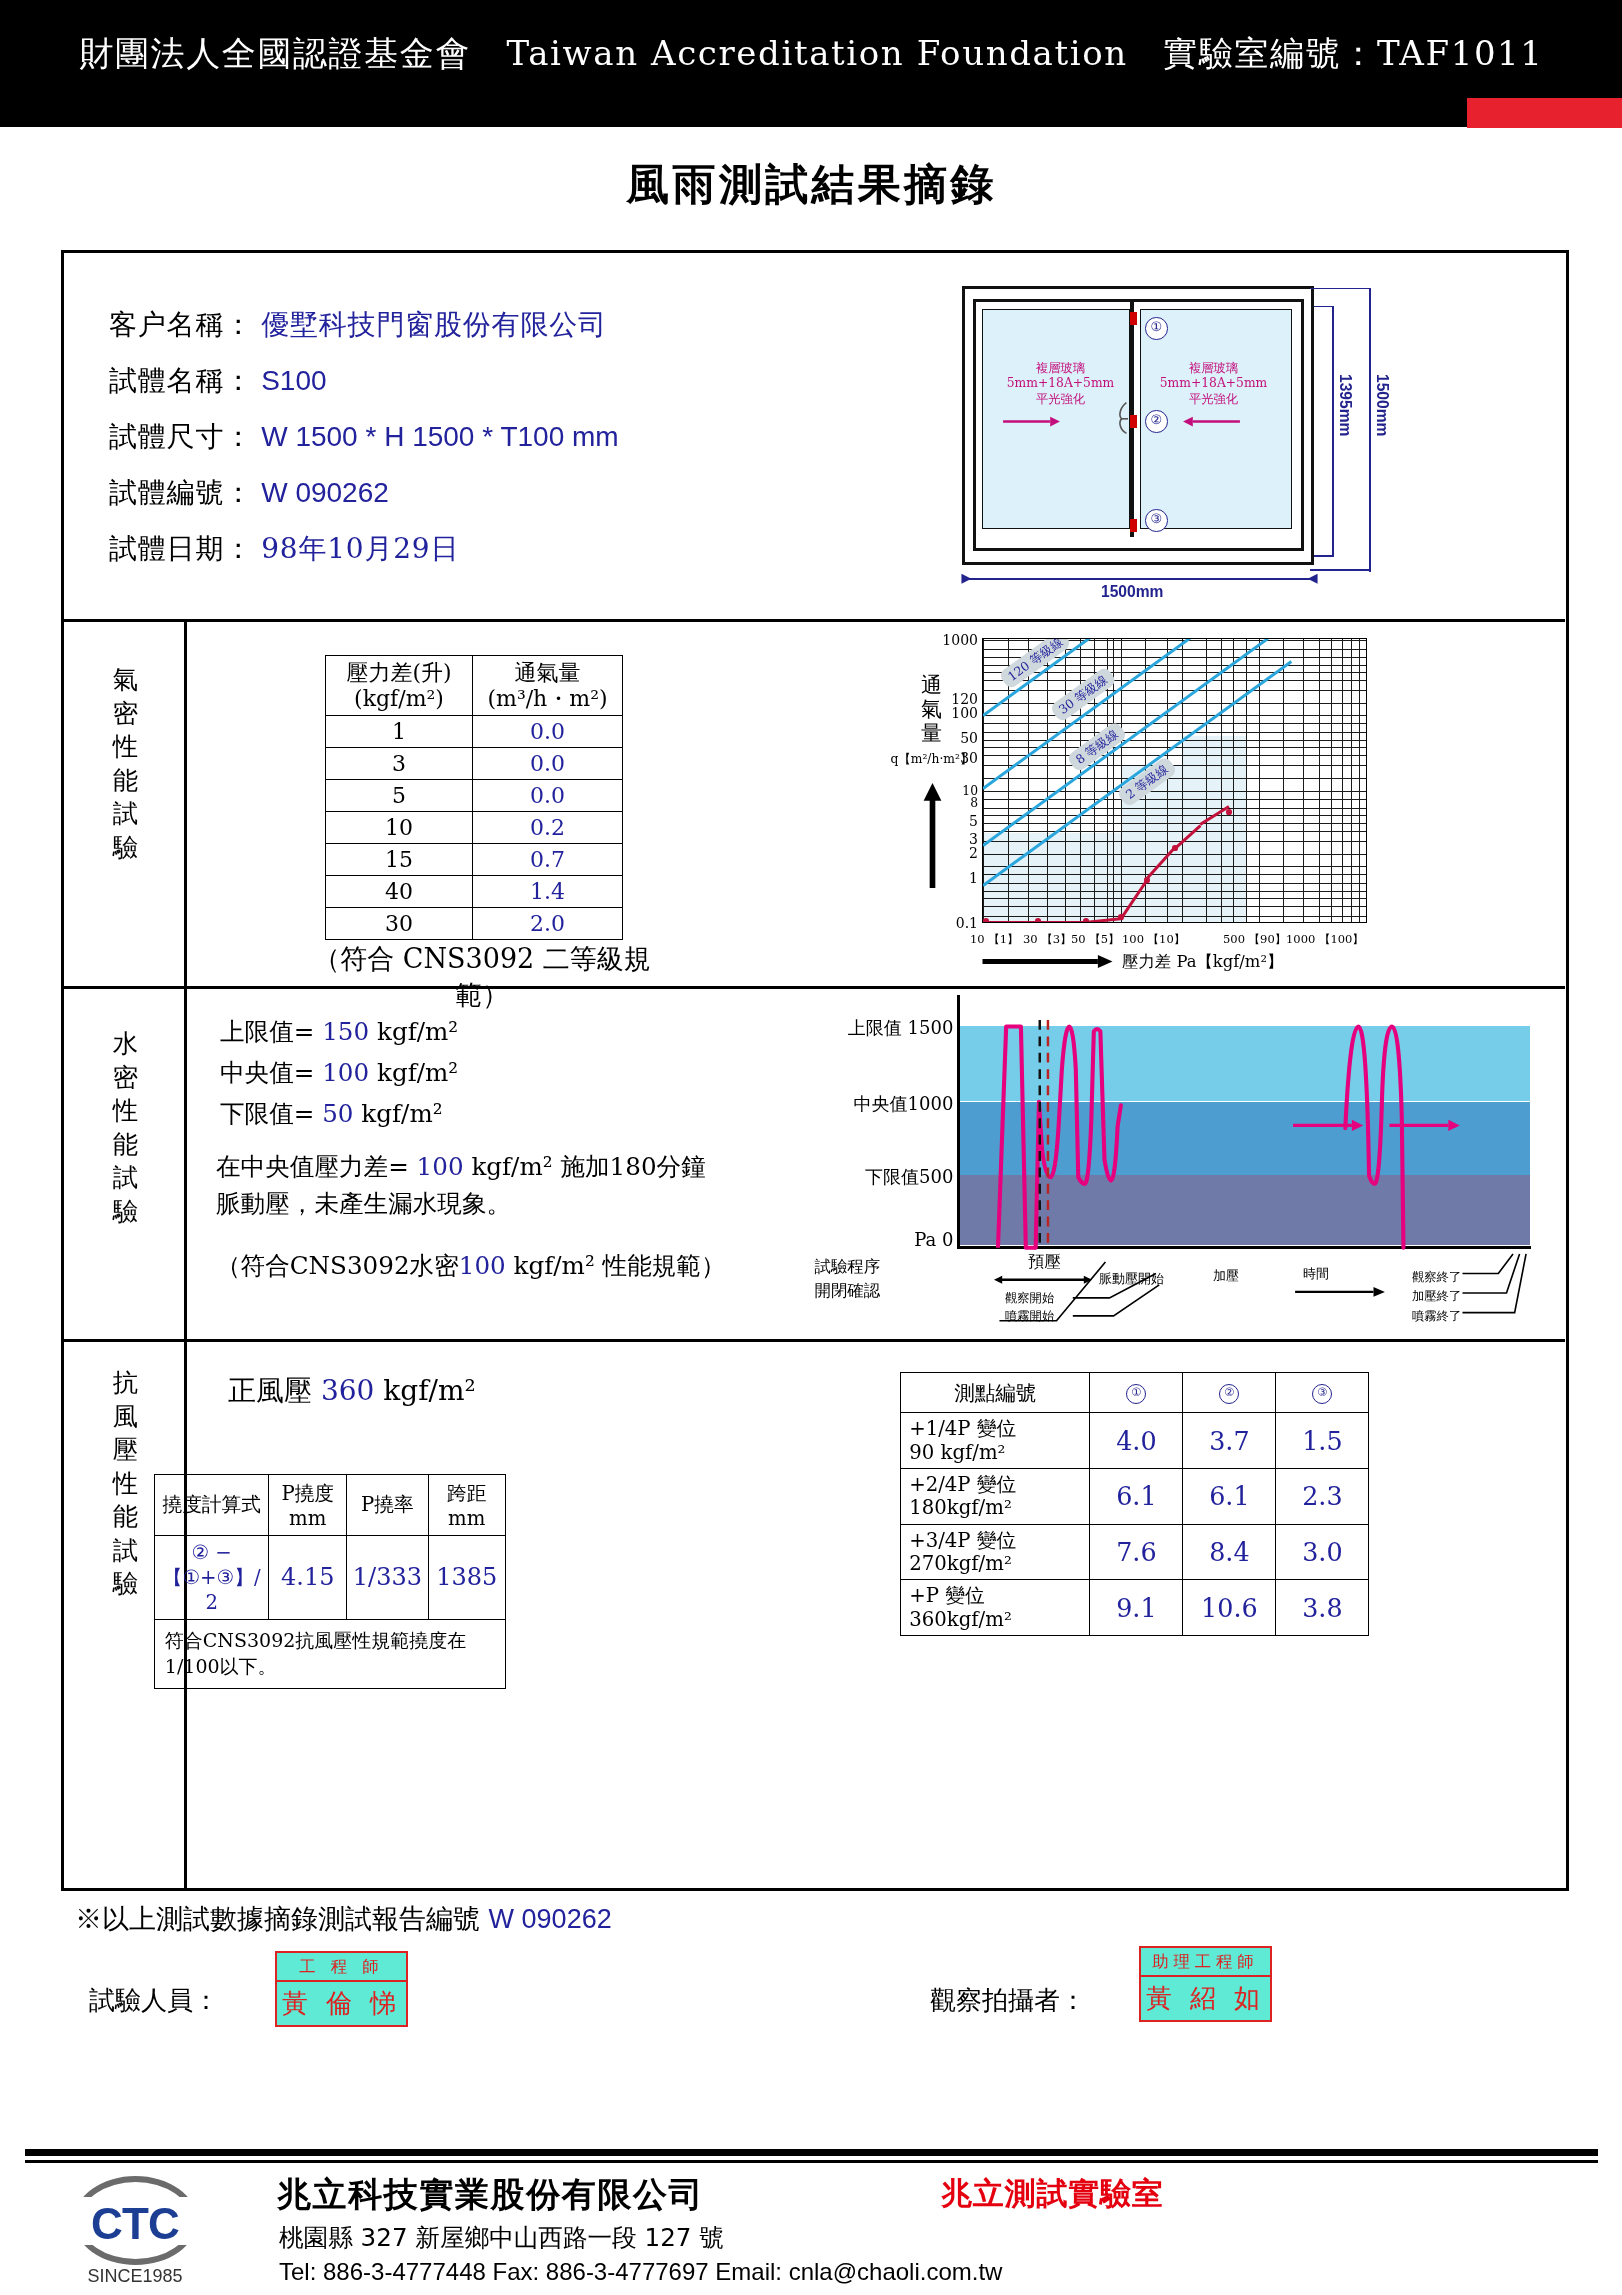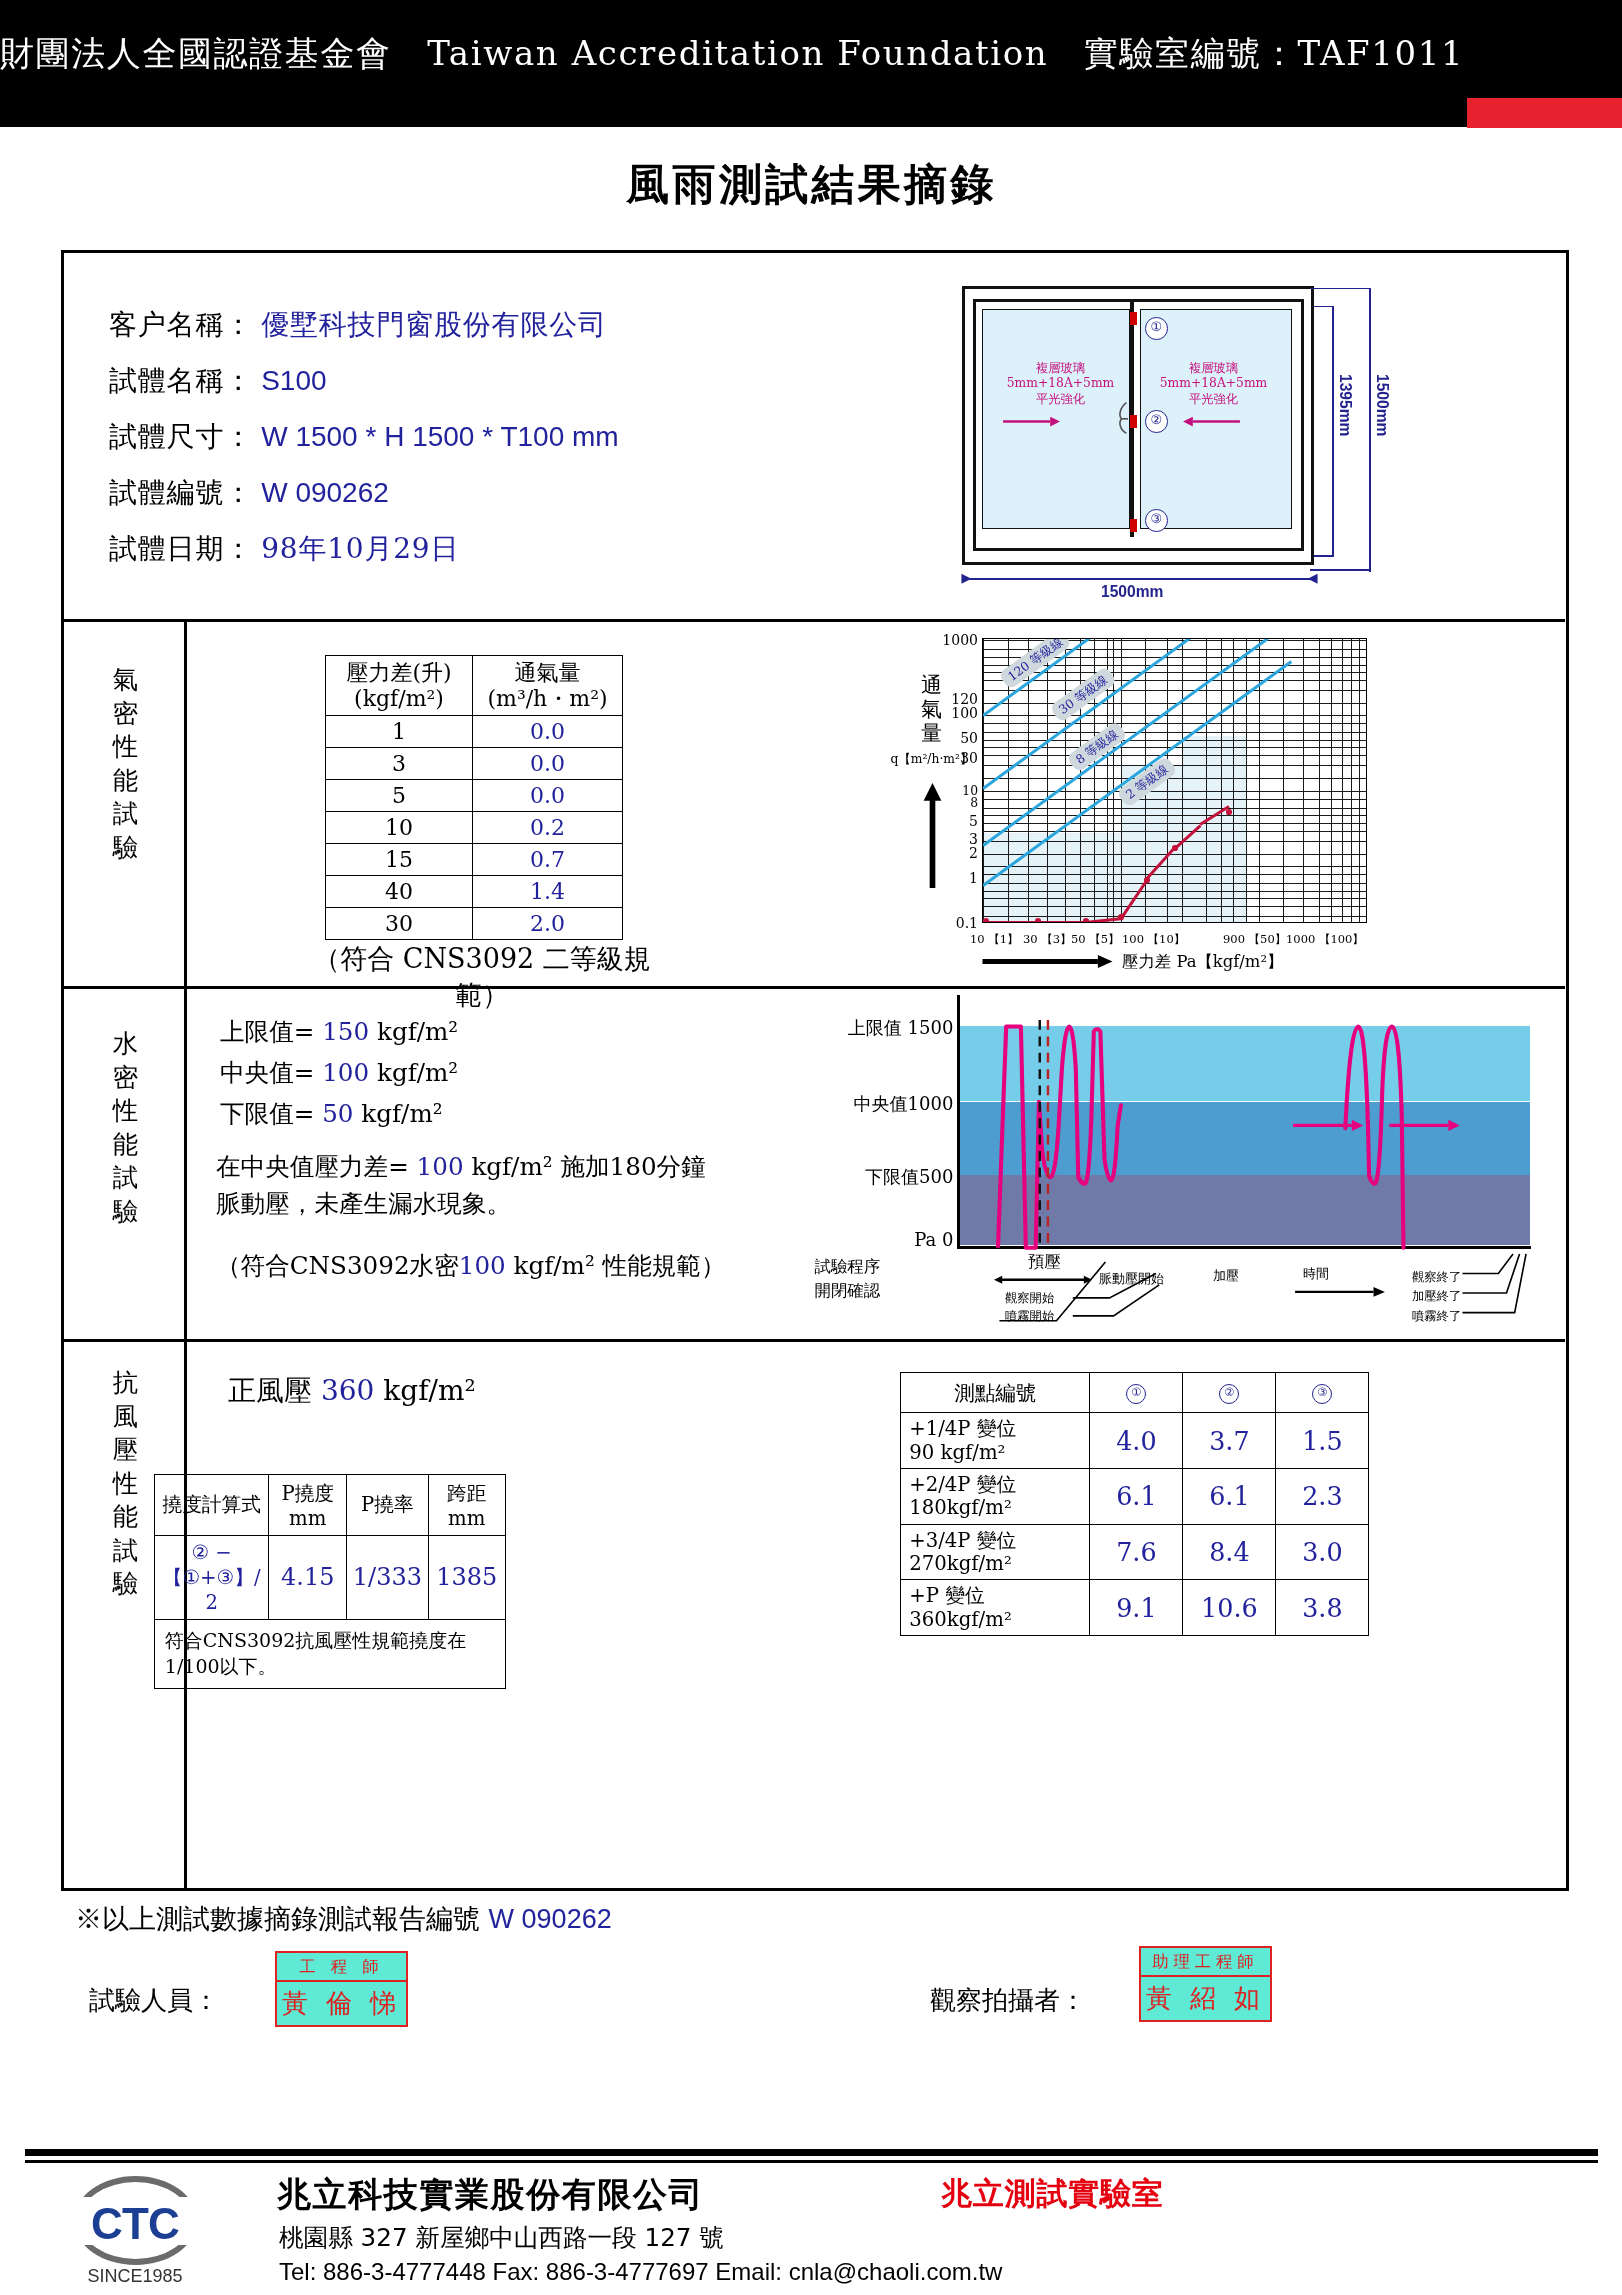--- a/index.html
+++ b/index.html
@@ -1,20 +1,20 @@
 <!DOCTYPE html>
 <html style="font-size:13px"><head>
 <meta charset="utf-8">
 <style>
   html,body{margin:0;padding:0;background:#fff;}
   body{width:1623px;height:2295px;position:relative;font-family:"Liberation Serif",serif;color:#000;overflow:hidden;}
 
   
   .hdr{position:absolute;left:0;top:0;width:1623px;height:127px;background:#000;}
-  .hdr-text{position:absolute;left:0;top:31px;width:1623px;color:#fff;
+  .hdr-text{position:absolute;left:0;top:31px;width:1623px;text-align:center;color:#fff;
             font-family:"DejaVu Serif",serif;font-size:34px;letter-spacing:1.6px;white-space:nowrap;font-weight:400;}
   .hdr-red{position:absolute;left:1467px;top:98px;width:156px;height:29.5px;background:#e8212e;}
   .hdr-white-cut{position:absolute;left:1467px;top:0px;width:156px;height:98px;background:#000;}
 
   .doc-title{position:absolute;left:0;top:156px;width:1623px;text-align:center;
              font-family:"DejaVu Serif",serif;font-size:43px;font-weight:700;letter-spacing:3.3px;}
 
   
   .box{position:absolute;left:61px;top:250px;width:1508px;height:1641px;border:3.3px solid #000;box-sizing:border-box;}
 
@@ -405,21 +405,21 @@
     <div class="ytk" style="left:51px;top:183px;width:43px;">5</div>
     <div class="ytk" style="left:51px;top:201px;width:43px;">3</div>
     <div class="ytk" style="left:51px;top:215px;width:43px;">2</div>
     <div class="ytk" style="left:51px;top:240px;width:43px;">1</div>
     <div class="ytk" style="left:48px;top:285px;width:46px;">0.1</div>
 
     <div class="ax-lbl" style="left:86px;top:302px;font-size:11.5px;text-align:right;">10 【1】</div>
     <div class="ax-lbl" style="left:139px;top:302px;font-size:11.5px;">30 【3】</div>
     <div class="ax-lbl" style="left:187px;top:302px;font-size:11.5px;">50 【5】</div>
     <div class="ax-lbl" style="left:238px;top:302px;font-size:11.5px;">100 【10】</div>
-    <div class="ax-lbl" style="left:339px;top:302px;font-size:11.5px;">900 【50】</div>
+    <div class="ax-lbl" style="left:339px;top:302px;font-size:11.5px;">500 【90】</div>
     <div class="ax-lbl" style="left:402px;top:302px;font-size:11.5px;">1000 【100】</div>
 
     <svg style="position:absolute;left:98px;top:325px;" width="131" height="13" viewBox="0 0 160 16">
       <line x1="0" y1="8" x2="142" y2="8" stroke="#000" stroke-width="6"></line>
       <polygon points="142,0 160,8 142,16" fill="#000"></polygon>
     </svg>
     <div class="ax-lbl" style="left:238px;top:321px;font-size:16.4px;">壓力差 Pa【kgf/m²】</div>
   </div>
 
   <div class="wtxt" style="left:156px;top:762px;">

